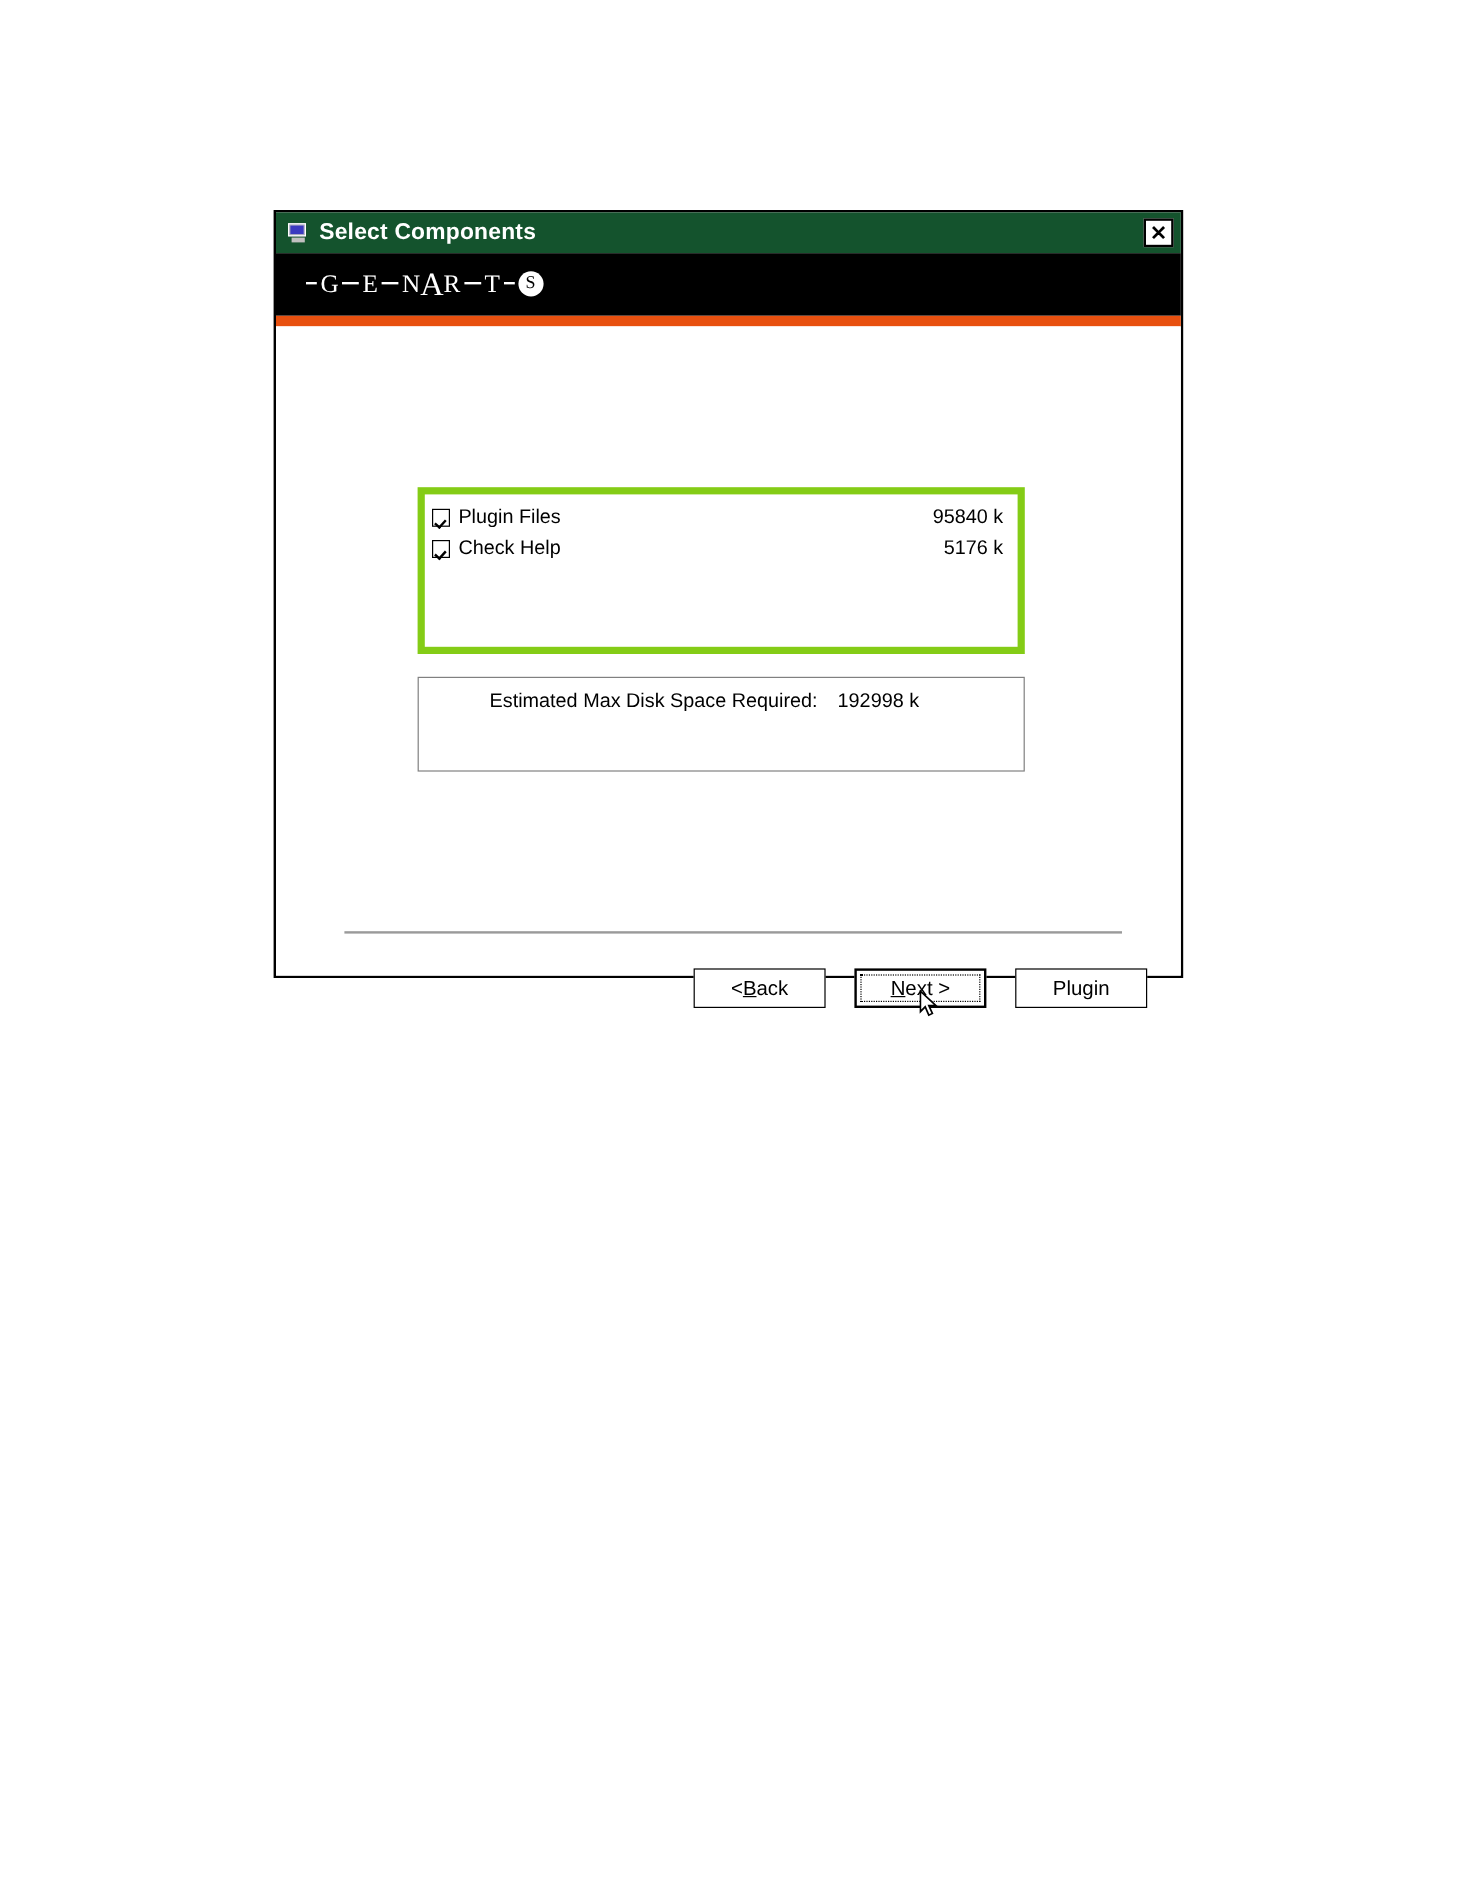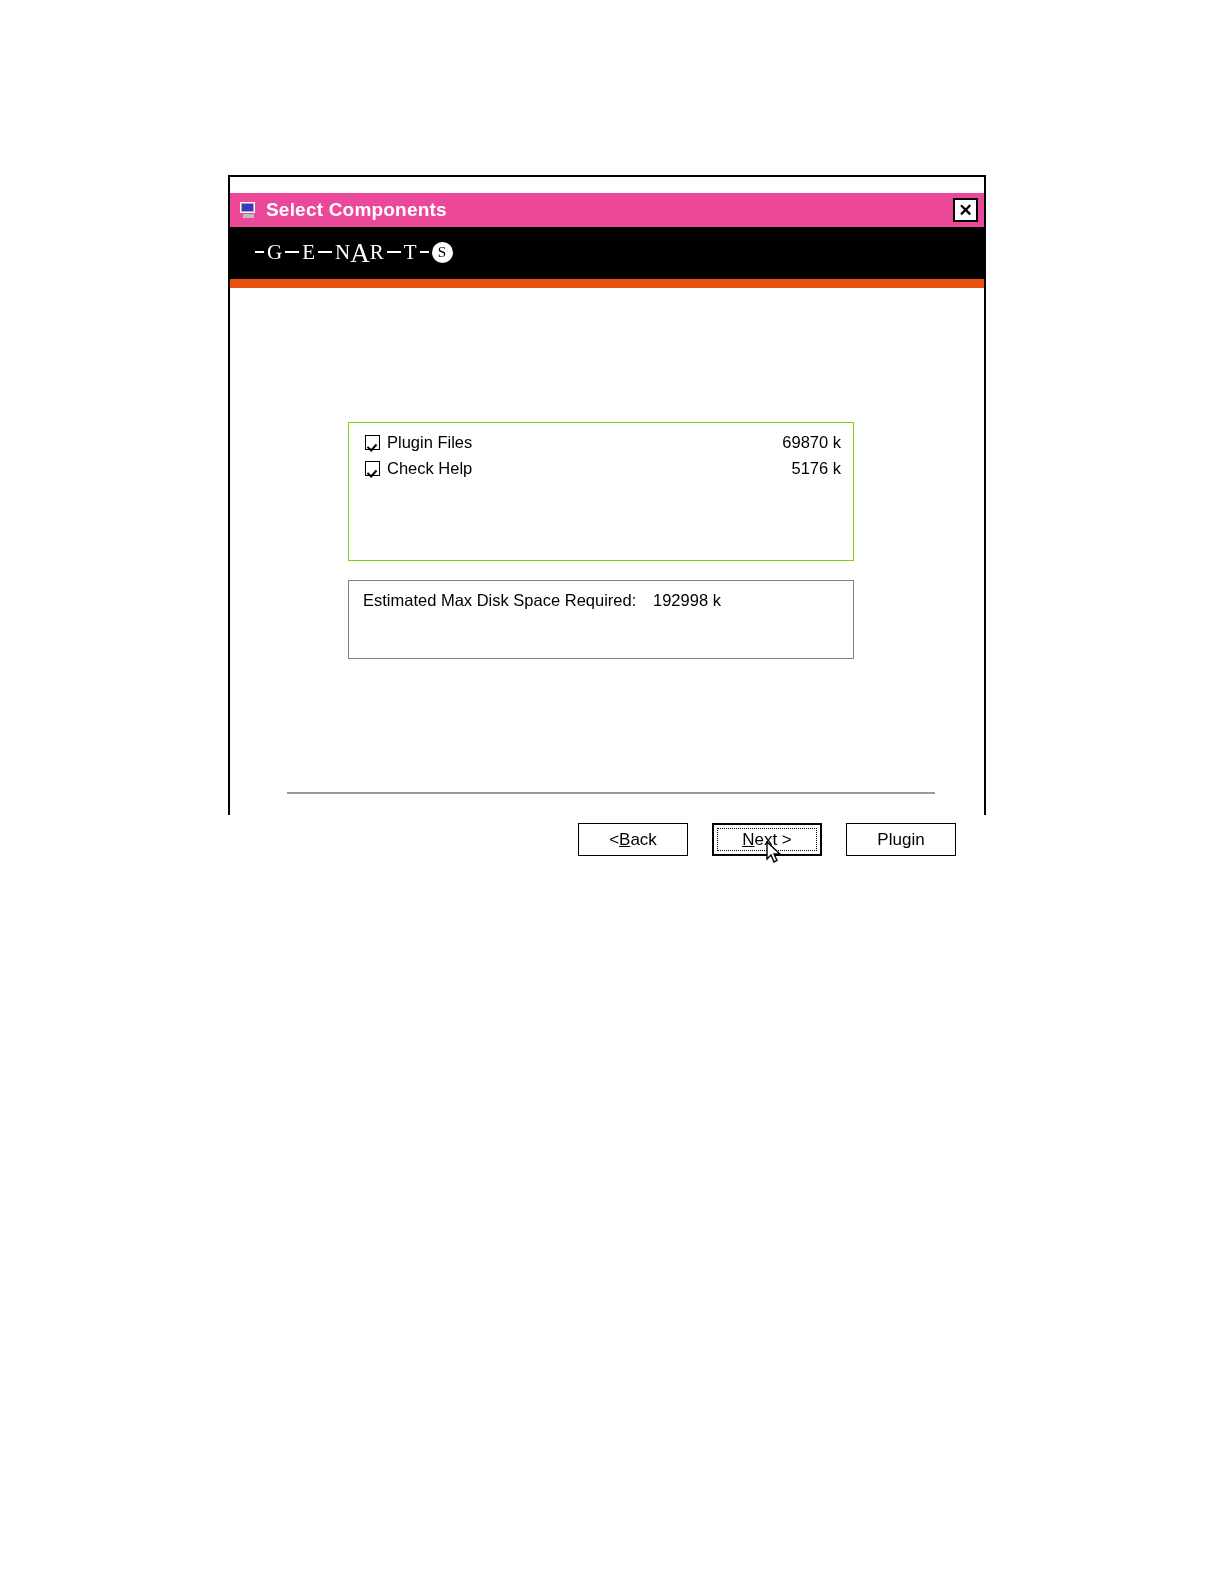--- a/index.html
+++ b/index.html
@@ -22,26 +22,25 @@
     width: 758px;
     height: 640px;
     background: #ffffff;
     border: 2px solid #000000;
     box-sizing: border-box;
   }
 
   
   #title-bar {
     height: 34px;
-    background: #ec4899;
+    background: #14532d;
     display: flex;
     align-items: center;
     padding: 0 6px 0 8px;
     box-sizing: border-box;
-    margin-top: 16px;
   }
   #title-bar-icon {
     width: 20px;
     height: 18px;
     position: relative;
     margin-right: 8px;
     flex: 0 0 auto;
   }
   #title-bar-icon .mon {
     position: absolute;
@@ -154,24 +153,24 @@
     white-space: nowrap;
   }
 
   
   #components-list {
     position: absolute;
     left: 118px;
     top: 134px;
     width: 506px;
     height: 139px;
-    border: 1px solid #84cc16;
-    background: #ffffff;
-    box-sizing: border-box;
-    padding: 6px 8px 0 16px;
+    border: 6px solid #84cc16;
+    background: #ffffff;
+    box-sizing: border-box;
+    padding: 6px 8px 0 6px;
   }
   .component-row {
     display: flex;
     align-items: center;
     height: 26px;
     font-size: 16.5px;
     color: #000000;
   }
   .checkbox {
     width: 15px;
@@ -213,21 +212,21 @@
     box-sizing: border-box;
     padding: 10px 0 0 14px;
   }
   .disk-row {
     display: flex;
     align-items: baseline;
     height: 29px;
     font-size: 16.5px;
     color: #000000;
   }
-  .disk-label { width: 290px; flex: 0 0 auto; }
+  .disk-label { width: 290px; flex: 0 0 auto; margin-left: 45px; }
   .disk-value { white-space: nowrap; }
 
   
   #footer-separator {
     position: absolute;
     left: 57px;
     top: 504px;
     width: 648px;
     height: 2px;
     background: #9a9a9a;
@@ -309,21 +308,21 @@
   </div>
   <div id="banner-rule"></div>
 
   <div id="dialog-body">
 
 
     <div id="components-list">
       <div class="component-row">
         <span class="checkbox checked"></span>
         <span class="component-label">Plugin Files</span>
-        <span class="component-size">69870 k</span>
+        <span class="component-size">95840 k</span>
       </div>
       <div class="component-row">
         <span class="checkbox checked"></span>
         <span class="component-label">Check Help</span>
         <span class="component-size">5176 k</span>
       </div>
     </div>
 
     <div id="disk-space-box">
       <div class="disk-row">

